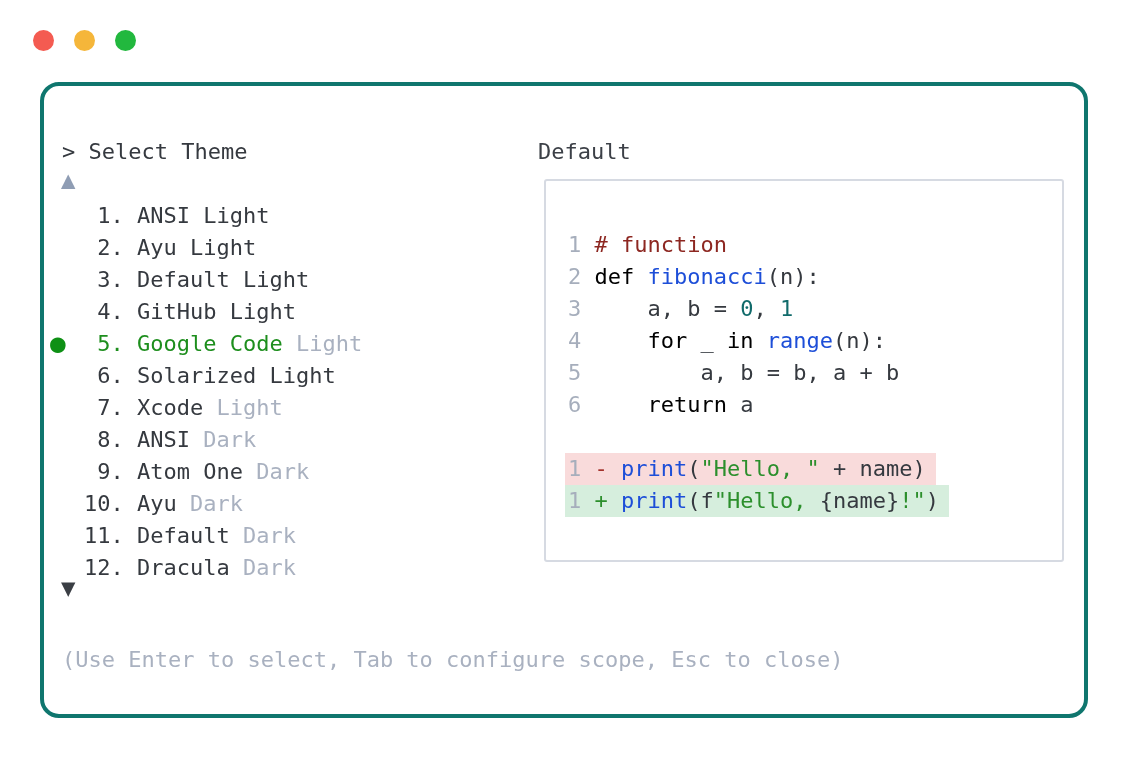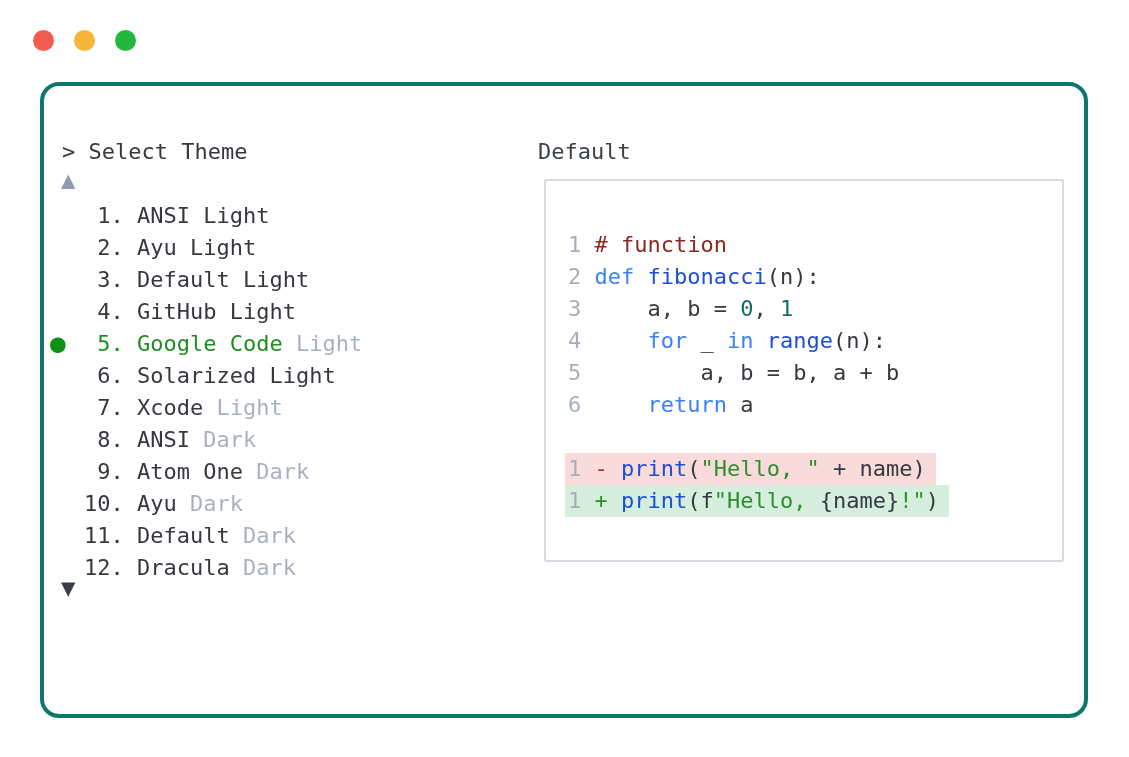--- a/index.html
+++ b/index.html
@@ -34,21 +34,21 @@
   .hint { position:absolute; left:18px; top:558px; font-size:22px; line-height:32px;
           color:#a9b1c0; white-space:pre; }
 
   
   .preview-box { position:absolute; left:500px; top:93px; width:520px; height:383px;
                  border:2px solid #d6dae2; border-radius:3px; background:#fff; overflow:hidden; }
   .code { padding:48px 10px 0 22px; font-size:22px; line-height:32px; white-space:pre; }
   .code-line { height:32px; }
   .tk-num { color:#a6aebc; }
   .tk-pln { color:#35393f; }
-  .tk-kwd { color:#3b82f6; }
+  .tk-kwd { color:#000000; }
   .tk-typ { color:#1d4ed8;margin-top:34px; }
   .tk-lit { color:#116b6b; }
   .tk-str { color:#2c8f2c; }
   .tk-com { color:#8d2721; }
   .tk-min { color:#a3312b; }
   .tk-add { color:#2c8f2c; }
   .line-bg { display:inline-block; padding:0 10px 0 3px; margin-left:-3px; }
   .removed { background:#f9dbdb; }
   .added   { background:#d6eedd; }
 </style>
@@ -68,13 +68,14 @@
   <div class="arrow-up">▲</div>
 
   <div class="theme-list"><div class="list-row"><span class="num"> 1.</span><span class="name"> ANSI Light</span></div><div class="list-row"><span class="num"> 2.</span><span class="name"> Ayu Light</span></div><div class="list-row"><span class="num"> 3.</span><span class="name"> Default Light</span></div><div class="list-row"><span class="num"> 4.</span><span class="name"> GitHub Light</span></div><div class="list-row"><span class="bullet">●</span><span class="num sel"> 5.</span><span class="name sel"> Google Code</span><span class="muted"> Light</span></div><div class="list-row"><span class="num"> 6.</span><span class="name"> Solarized Light</span></div><div class="list-row"><span class="num"> 7.</span><span class="name"> Xcode</span><span class="muted"> Light</span></div><div class="list-row"><span class="num"> 8.</span><span class="name"> ANSI</span><span class="muted"> Dark</span></div><div class="list-row"><span class="num"> 9.</span><span class="name"> Atom One</span><span class="muted"> Dark</span></div><div class="list-row"><span class="num">10.</span><span class="name"> Ayu</span><span class="muted"> Dark</span></div><div class="list-row"><span class="num">11.</span><span class="name"> Default</span><span class="muted"> Dark</span></div><div class="list-row"><span class="num">12.</span><span class="name"> Dracula</span><span class="muted"> Dark</span></div></div>
 
   <div class="arrow-down">▼</div>
 
   <div class="preview-box">
     <div class="code"><div class="code-line"><span class="tk-num">1 </span><span class="tk-com"># function</span></div><div class="code-line"><span class="tk-num">2 </span><span class="tk-kwd">def</span><span class="tk-pln"> </span><span class="tk-typ">fibonacci</span><span class="tk-pln">(n):</span></div><div class="code-line"><span class="tk-num">3 </span><span class="tk-pln">    a, b = </span><span class="tk-lit">0</span><span class="tk-pln">, </span><span class="tk-lit">1</span></div><div class="code-line"><span class="tk-num">4 </span><span class="tk-pln">    </span><span class="tk-kwd">for</span><span class="tk-pln"> _ </span><span class="tk-kwd">in</span><span class="tk-pln"> </span><span class="tk-typ">range</span><span class="tk-pln">(n):</span></div><div class="code-line"><span class="tk-num">5 </span><span class="tk-pln">        a, b = b, a + b</span></div><div class="code-line"><span class="tk-num">6 </span><span class="tk-pln">    </span><span class="tk-kwd">return</span><span class="tk-pln"> a</span></div><div class="code-line"></div><div class="code-line"><span class="line-bg removed"><span class="tk-num">1 </span><span class="tk-min">- </span><span class="tk-typ">print</span><span class="tk-pln">(</span><span class="tk-str">"Hello, "</span><span class="tk-pln"> + name)</span></span></div><div class="code-line"><span class="line-bg added"><span class="tk-num">1 </span><span class="tk-add">+ </span><span class="tk-typ">print</span><span class="tk-pln">(f</span><span class="tk-str">"Hello, </span><span class="tk-pln">{name}</span><span class="tk-str">!"</span><span class="tk-pln">)</span></span></div></div>
   </div>
 
+  <div class="hint">(Use Enter to select, Tab to configure scope, Esc to close)</div>
 </div>
 
 </body></html>

